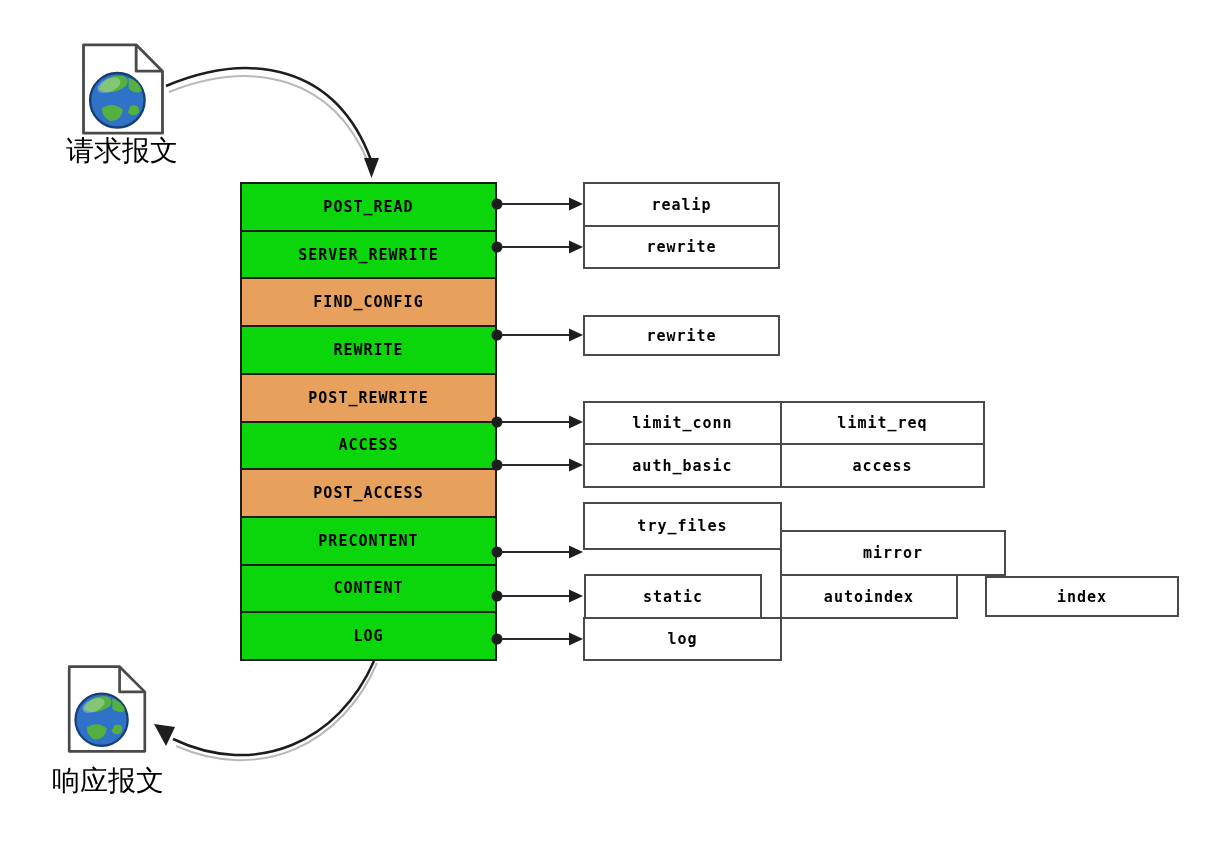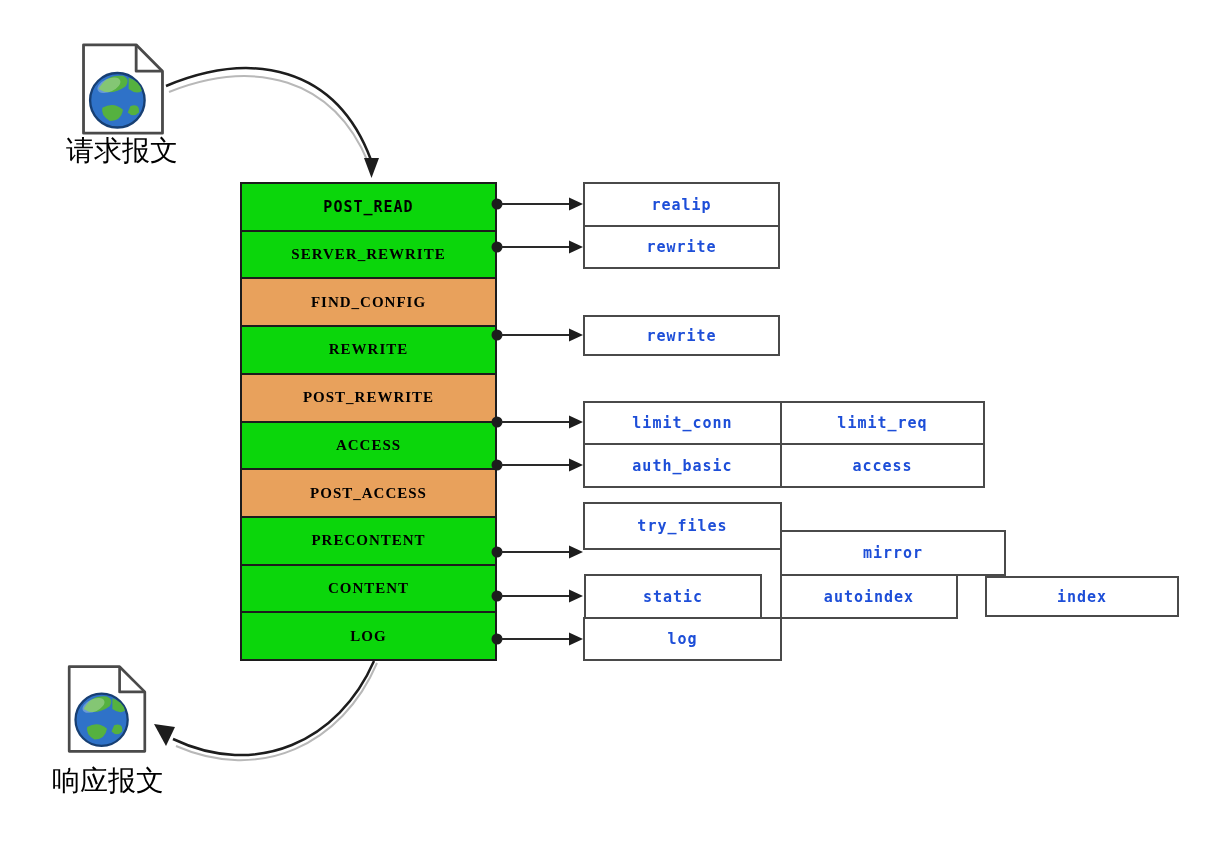--- a/index.html
+++ b/index.html
@@ -5,28 +5,28 @@
   html,body{margin:0;padding:0;background:#fff;}
   .canvas{position:relative;width:1224px;height:843px;background:#fff;overflow:hidden;
           font-family:"DejaVu Sans Mono","Liberation Mono",monospace;padding-left:20px;}
   .overlay{position:absolute;left:0;top:0;width:1224px;height:843px;pointer-events:none;z-index:5;}
 
   
   .stack{position:absolute;left:240px;top:182px;width:257px;height:479px;display:flex;flex-direction:column;z-index:2;}
   .phase{flex:1;display:flex;align-items:center;justify-content:center;
          border:2px solid #1c1c1c;box-sizing:border-box;
          font-size:15px;font-weight:bold;color:#000;letter-spacing:1px;}
-  .phase + .phase{margin-top:-2px;font-family:Liberation Serif, serif;}
+  .phase + .phase{margin-top:-2px;}
   .phase.green{background:#0bd60b;}
   .phase.orange{background:#e8a15c;}
 
   
   .cell{position:absolute;display:flex;align-items:center;justify-content:center;
         background:#fff;border:2px solid #4a4a4a;box-sizing:border-box;
-        font-size:15px;font-weight:bold;color:#1d4ed8;letter-spacing:1px;z-index:2;}
+        font-size:15px;font-weight:bold;color:#000000;letter-spacing:1px;z-index:2;}
 
   
   .doc{position:absolute;z-index:3;}
   .cn-label{position:absolute;font-family:"Liberation Sans","DejaVu Sans",sans-serif;
             font-size:28px;color:#000;z-index:3;white-space:nowrap;}
 </style>
 </head>
 <body>
 
 <div class="canvas">

